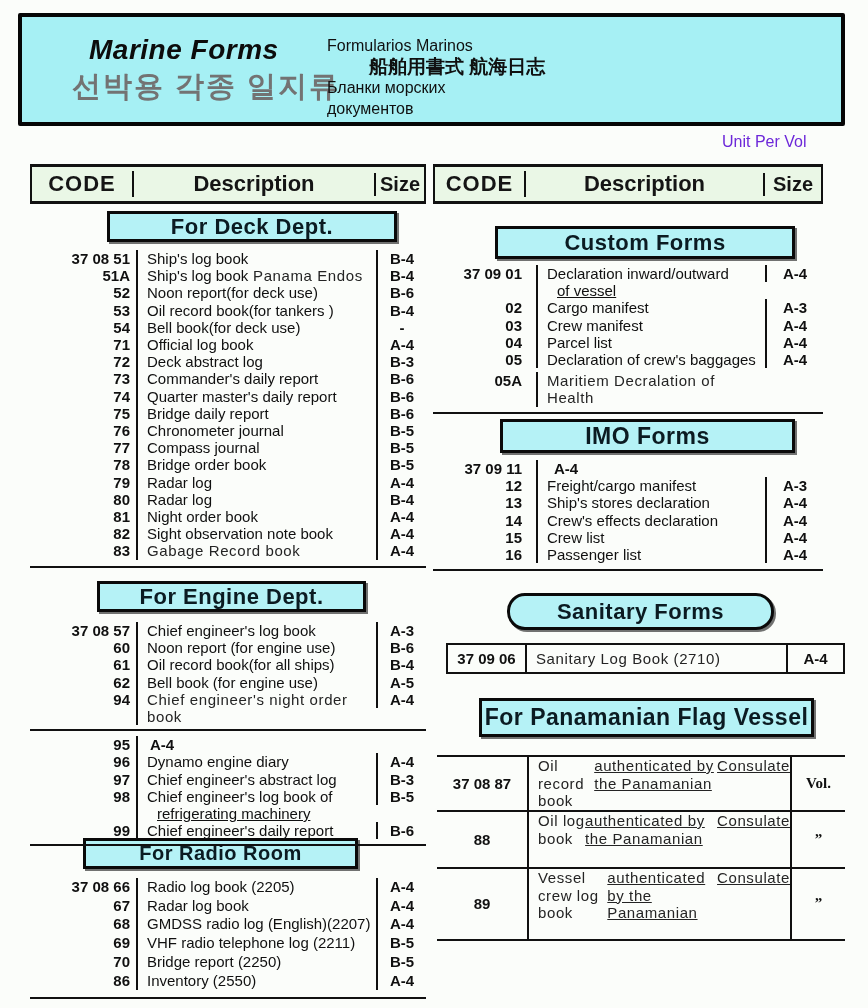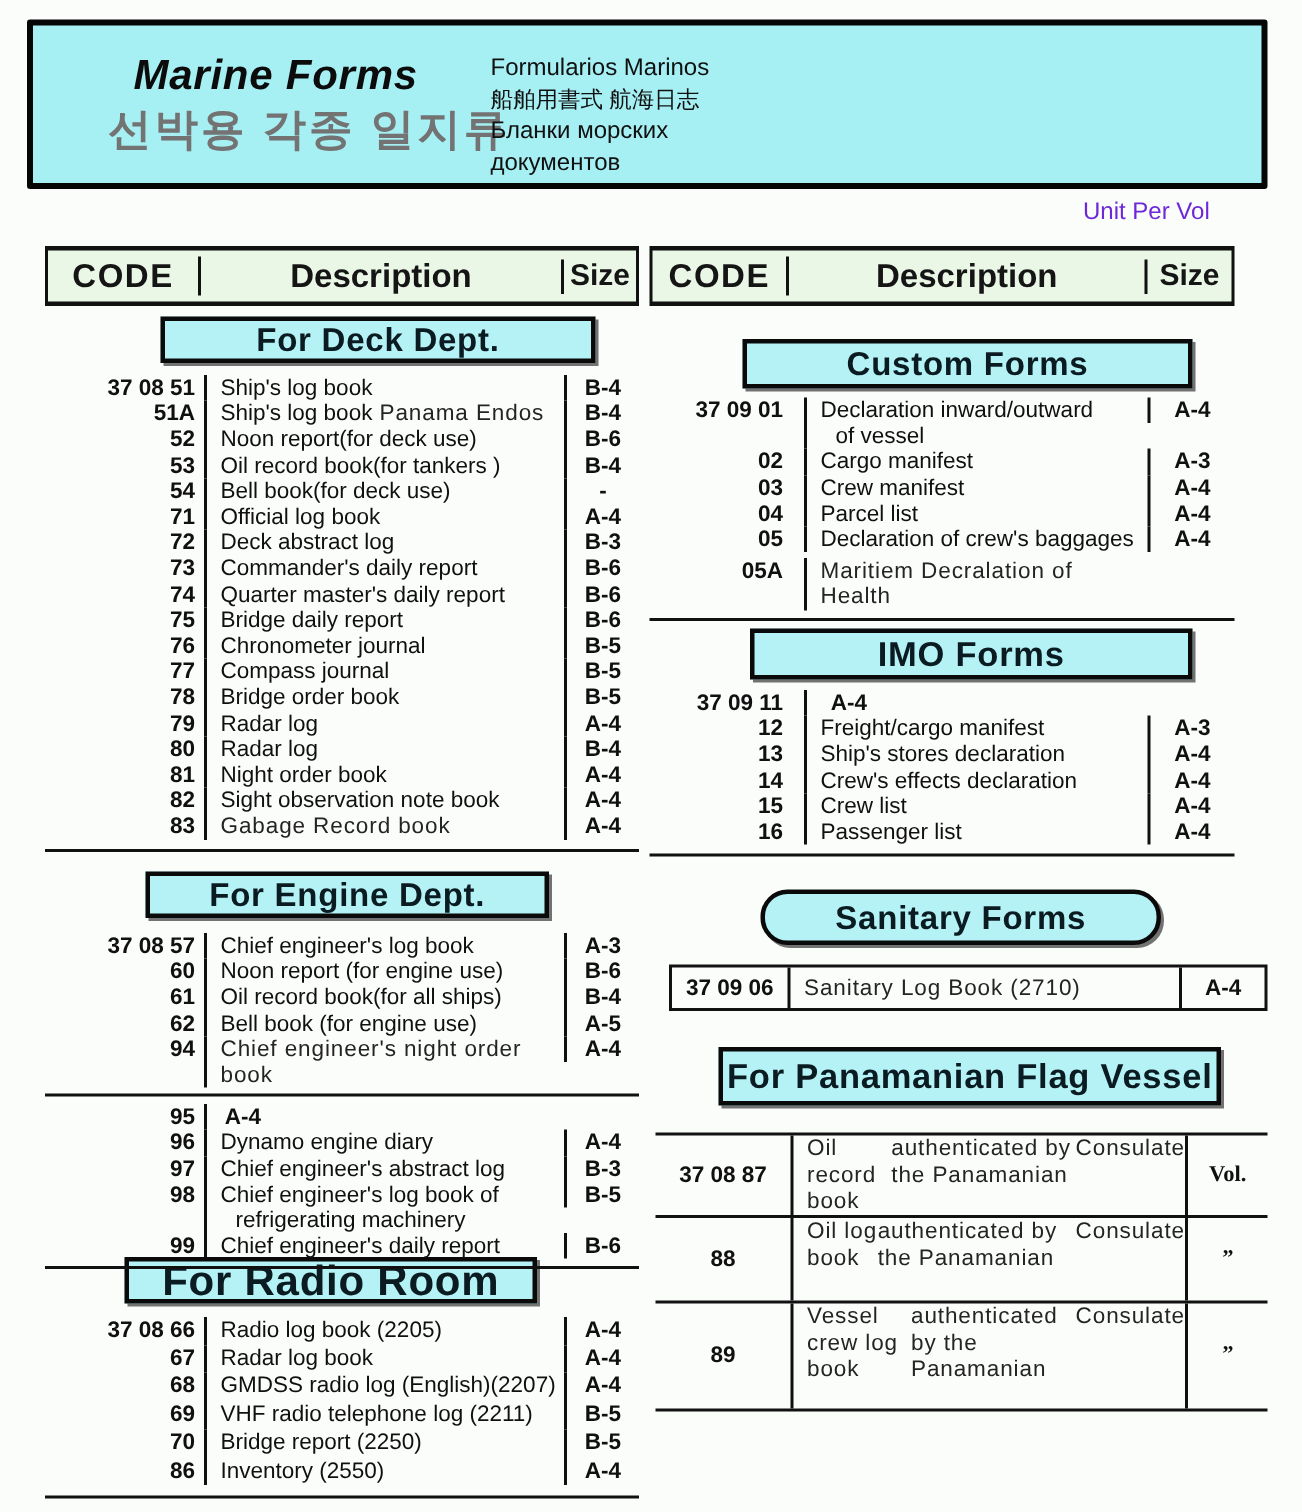--- a/index.html
+++ b/index.html
@@ -12,21 +12,21 @@
   .abs{position:absolute;}
 
   
   .header-box{
     left:18px;top:13px;width:827px;height:113px;box-sizing:border-box;
     background:#a6f0f4;border:4px solid #060606;border-radius:2px;
   }
   .title-en{left:67px;top:17px;font-size:28px;font-weight:bold;font-style:italic;letter-spacing:.5px;color:#0c0c0c;}
   .title-ko{left:50px;top:50px;font-size:29px;font-weight:bold;letter-spacing:2px;color:#737373;}
   .hdr-sub{left:305px;top:18px;font-size:16px;line-height:21px;color:#101010;}
-  .hdr-sub .zh{font-size:15px;font-weight:normal;}
+  .hdr-sub .zh{font-size:19px;font-weight:bold;margin-left:42px;}
 
   .unit-note{left:722px;top:133px;width:96px;font-size:16px;text-align:left;color:#6d28d9;}
 
   
   .thead{
     display:flex;box-sizing:border-box;height:40px;align-items:center;
     background:#eaf7e6;
     border-top:3px solid #111;border-bottom:3px solid #111;
     border-left:2px solid #111;border-right:2px solid #111;
     font-weight:bold;color:#151515;
@@ -43,32 +43,32 @@
 
   
   .banner{
     box-sizing:border-box;background:#b5f2f6;border:3px solid #0a0a0a;
     display:flex;align-items:center;justify-content:center;
     font-weight:bold;color:#0b1b22;letter-spacing:.5px;
     box-shadow:2px 2px 0 rgba(0,0,0,.55);
   }
   .banner-deck    {left:107px;top:211px;width:290px;height:31px;font-size:22px;}
   .banner-engine  {left:97px; top:581px;width:269px;height:31px;font-size:22px;}
-  .banner-radio   {left:83px; top:838px;width:275px;height:31px;font-size:28px;}
+  .banner-radio   {left:83px; top:838px;width:275px;height:31px;font-size:20px;}
   .banner-custom  {left:495px;top:226px;width:300px;height:33px;font-size:22px;}
   .banner-imo     {left:500px;top:419px;width:295px;height:34px;font-size:23px;}
   .banner-sanitary{left:507px;top:593px;width:267px;height:37px;font-size:22px;border-radius:18px;}
   .banner-panama  {left:479px;top:698px;width:335px;height:39px;font-size:23px;}
 
   
   .tblock{box-sizing:border-box;font-size:15px;}
   .trow{display:flex;align-items:flex-start;min-height:17.2px;line-height:17.2px;}
   .c-code{font-weight:bold;white-space:pre;}
   .c-desc{flex:1;border-left:2px solid #101010;padding-left:9px;}
-  .c-desc .cont{padding-left:10px;}
+  .c-desc .cont{padding-left:10px;text-decoration:underline;}
   .c-size{border-left:2px solid #101010;text-align:center;font-weight:bold;}
   .alt .c-desc,.alt .c-desc div{letter-spacing:.6px;color:#242424;font-weight:400;}
   .tail{letter-spacing:.6px;color:#242424;}
 
   .ltab .c-code{width:100px;text-align:right;padding-right:6px;}
   .ltab .c-size{width:48px;}
   .rtab .c-code{width:89px;text-align:right;padding-right:14px;}
   .rtab .c-size{width:56px;}
 
   .deck-block  {left:30px;top:246px;width:396px;padding:4px 0 6px;border-bottom:2px solid #111;}

